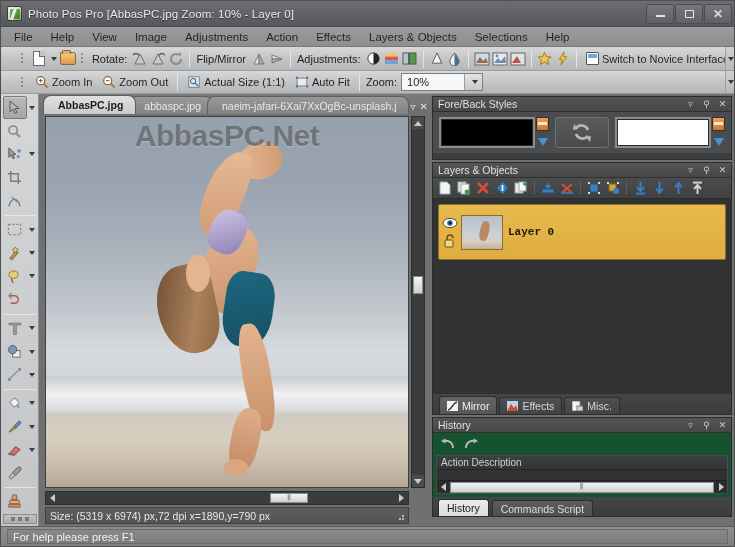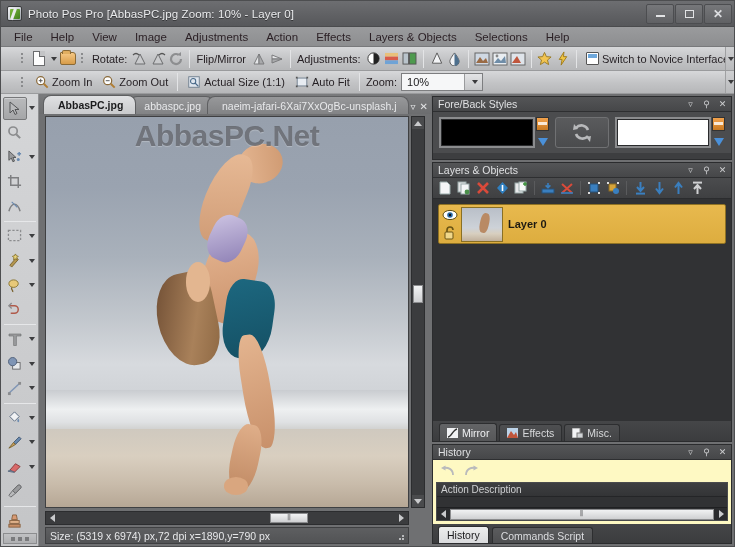--- a/index.html
+++ b/index.html
@@ -268,23 +268,23 @@
   
   .layers-tools{
     flex:0 0 21px; height:21px; display:flex; align-items:center;
     background:linear-gradient(#4b4c4e,#3f4042); border-bottom:1px solid #2b2c2e;
     padding:0 3px; gap:1px;
   }
   .lt-btn{width:18px;height:17px;display:flex;align-items:center;justify-content:center;border-radius:2px;}
   .lt-sep{width:1px;height:14px;background:#2c2d2f;border-right:1px solid #5a5b5d;margin:0 3px;}
   .layers-list{ flex:1; background:#313234; padding:5px; min-height:0; overflow:hidden;}
   .layer-row{
-    height:40px; background:linear-gradient(#e8b94e,#ddad3f);
+    height:56px; background:linear-gradient(#e8b94e,#ddad3f);
     border:1px solid #8f7224; border-radius:2px;
-    display:flex; align-items:center; padding:2px; gap:3px;
+    display:flex; align-items:center; padding:2px; gap:3px;font-family:Liberation Mono, monospace;
   }
   .layer-ctls{ width:17px; display:flex;flex-direction:column; gap:2px;}
   .eye{width:17px;height:16px;display:flex;align-items:center;justify-content:center;}
   .lock{width:17px;height:16px;display:flex;align-items:center;justify-content:center;}
   .layer-thumb{
     width:42px;height:35px;border:1px solid #8a7024;
     background:linear-gradient(180deg,#b9bfc8 0%,#cdd2d8 60%,#d8cfbf 78%,#c0b09c 100%);
     position:relative; overflow:hidden;
   }
   .layer-thumb:after{
@@ -320,21 +320,21 @@
   .ptab{
     height:17px; padding:0 7px; display:flex; align-items:center; gap:4px;
     background:linear-gradient(#4e4f51,#434446); color:#d7d8da; font-size:10.5px;
     border:1px solid #2d2e30; border-bottom:none; border-radius:3px 3px 0 0;
   }
   .ptab.active{ background:linear-gradient(#63646-6,#565759); color:#f0f1f3;
     background:linear-gradient(#636466,#565759); height:18px;}
   .mini-ic{width:11px;height:10px;display:block;border-radius:1px;}
 
   
-  .hist-body{ background:#fef9c3; flex:1; display:flex; flex-direction:column; padding:3px; min-height:0;}
+  .hist-body{ background:#14532d; flex:1; display:flex; flex-direction:column; padding:3px; min-height:0;}
   .hist-undo{ height:16px; display:flex; align-items:center; gap:9px; padding-left:4px; color:#b9babc; font-size:13px;}
   .hist-list{
     flex:1; margin-top:3px; background:#313234; border:1px solid #4a4b4d;
     display:flex; flex-direction:column; min-height:0;
   }
   .hist-col{ height:14px; background:linear-gradient(#3e3f41,#333436); border-bottom:1px solid #242527;
     display:flex;align-items:center;padding-left:4px;color:#cfd0d2;font-size:10px;}
   .hist-scroll{
     margin-top:auto; height:13px; background:#2b2c2e; display:flex; align-items:center;
     border-top:1px solid #1f2022;
@@ -976,21 +976,21 @@
               <svg width="11" height="10" viewBox="0 0 11 10">
                   <rect x="0" y="0" width="8" height="10" fill="#f2f3f5" stroke="#888"></rect>
                   <rect x="5" y="5" width="6" height="5" fill="#d0d3d6" stroke="#777"></rect>
                 </svg>
             </span>
             <span>Misc.</span>
           </div>
         </div>
       </div>
 
-      <div class="panel" style="flex:0 0 100px; margin-bottom:2px;">
+      <div class="panel" style="flex:0 0 100px; margin-bottom:9px;">
         <div class="panel-head">
           <span class="panel-title">History</span>
           <div class="panel-head-btns">
             <span class="hb">▿</span>
             <span class="hb">⚲</span>
             <span class="hb">✕</span>
           </div>
         </div>
         <div class="hist-body">
           <div class="hist-undo">
@@ -1022,14 +1022,17 @@
         </div>
         <div class="hist-tabs">
           <div class="htab active">History</div>
           <div class="htab">Commands Script</div>
         </div>
       </div>
 
     </div>
   </div>
 
+  <div class="footer">
+    <div class="footer-inner">For help please press F1</div>
+  </div>
 
 </div>
 
 </body></html>

